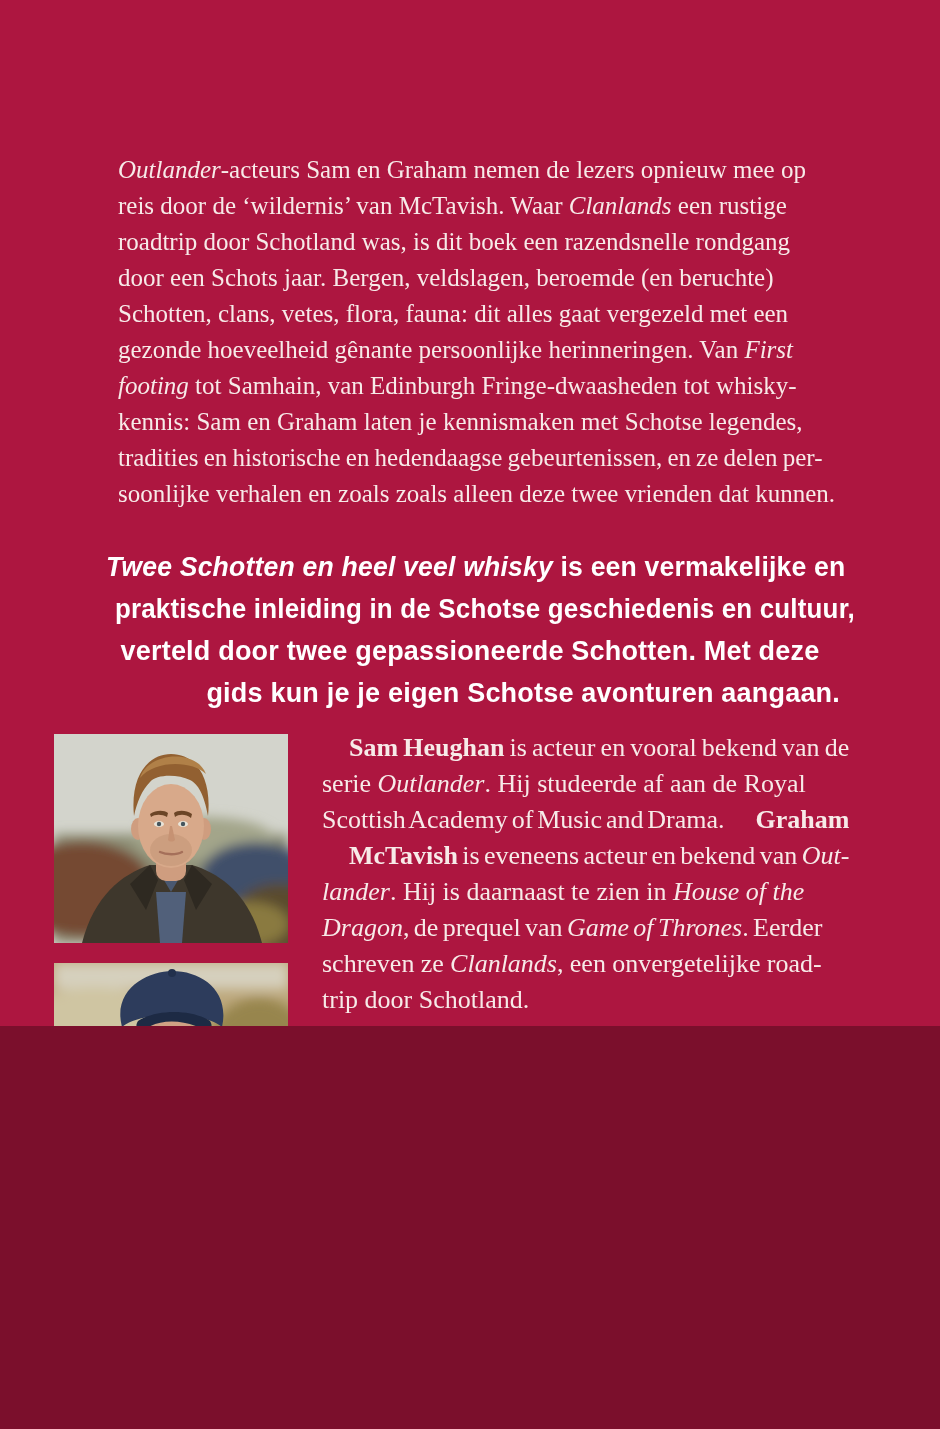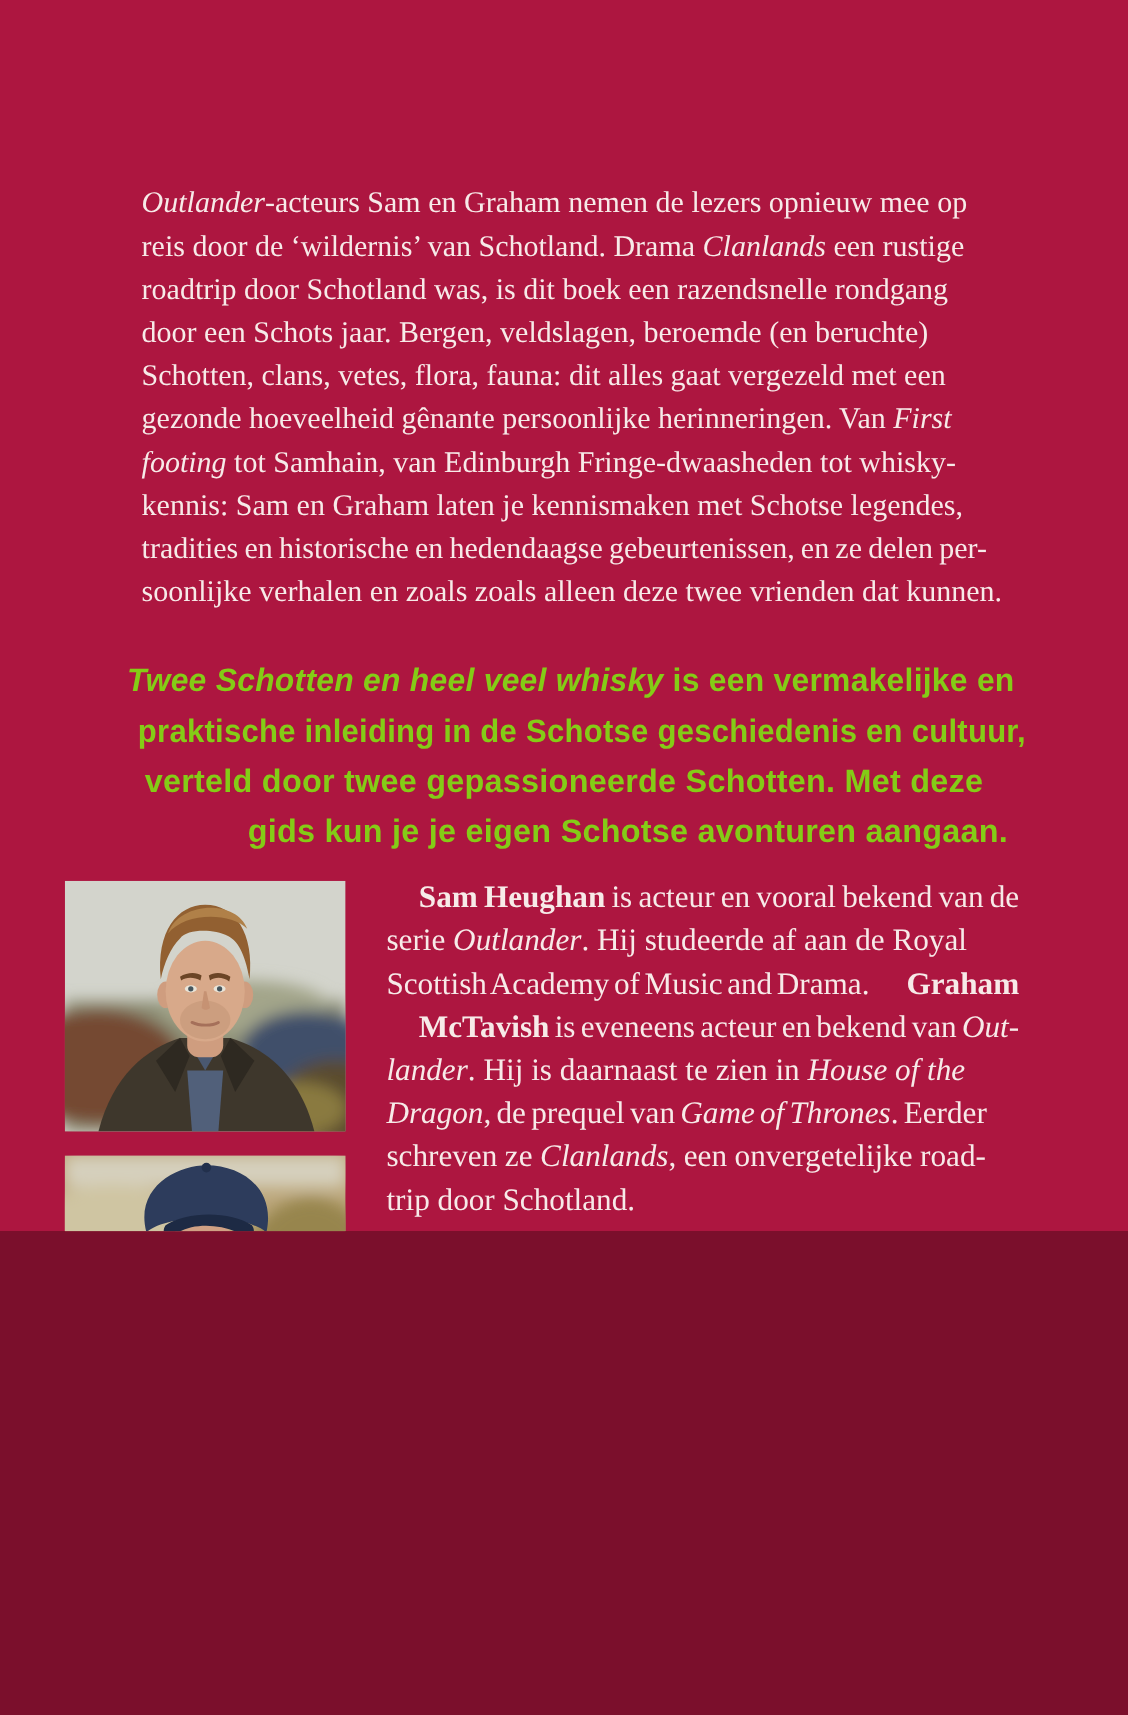--- a/index.html
+++ b/index.html
@@ -15,21 +15,21 @@
   .line{position:relative;}
 
   
   .synopsis{
     position:absolute;left:118px;top:152px;width:704px;
     color:#f7eae8;font-size:25px;line-height:36px;
   }
   
   .highlight{
     position:absolute;left:100px;top:546px;width:740px;
-    color:#84cc16;
+    color:#ffffff;
     font-family:"Liberation Sans", sans-serif;
     font-weight:600;font-size:27px;line-height:42px;
     letter-spacing:.2px;
   }
   .highlight .line{text-align:center;}
   
   .authors{
     position:absolute;left:322px;top:730px;width:500px;
     color:#f7eae8;font-size:26px;line-height:36px;
   }
@@ -65,21 +65,21 @@
   .bc-right{position:absolute;left:calc(50 * 100% / 95);width:calc(42 * 100% / 95);
     bottom:-1px;display:flex;justify-content:space-evenly;background:#fff;}
 </style>
 </head>
 <body>
 
 <div class="cover">
 
   <div class="synopsis">
       <div class="line" style="white-space: nowrap; word-spacing: 0px;"><span class="i">Outlander</span><span>-acteurs Sam en Graham nemen de lezers opnieuw mee op</span></div>
-      <div class="line" style="white-space: nowrap; word-spacing: 0px;"><span>reis door de ‘wildernis’ van Schotland. Drama </span><span class="i">Clanlands</span><span> een rustige</span></div>
+      <div class="line" style="white-space: nowrap; word-spacing: 0px;"><span>reis door de ‘wildernis’ van McTavish. Waar </span><span class="i">Clanlands</span><span> een rustige</span></div>
       <div class="line" style="white-space: nowrap; word-spacing: 0px;"><span>roadtrip door Schotland was, is dit boek een razendsnelle rondgang</span></div>
       <div class="line" style="white-space: nowrap; word-spacing: 0px;"><span>door een Schots jaar. Bergen, veldslagen, beroemde (en beruchte)</span></div>
       <div class="line" style="white-space: nowrap; word-spacing: 0px;"><span>Schotten, clans, vetes, flora, fauna: dit alles gaat vergezeld met een</span></div>
       <div class="line" style="white-space: nowrap; word-spacing: 0px;"><span>gezonde hoeveelheid gênante persoonlijke herinneringen. Van </span><span class="i">First</span></div>
       <div class="line" style="white-space: nowrap; word-spacing: 0px;"><span class="i">footing</span><span> tot Samhain, van Edinburgh Fringe-dwaasheden tot whisky-</span></div>
       <div class="line" style="white-space: nowrap; word-spacing: 0px;"><span>kennis: Sam en Graham laten je kennismaken met Schotse legendes,</span></div>
       <div class="line" style="white-space: nowrap; word-spacing: -1.11111px;"><span>tradities en historische en hedendaagse gebeurtenissen, en ze delen per-</span></div>
       <div class="line" style="white-space: nowrap; word-spacing: 0px;"><span>soonlijke verhalen en zoals zoals alleen deze twee vrienden dat kunnen.</span></div>
     </div>
 

